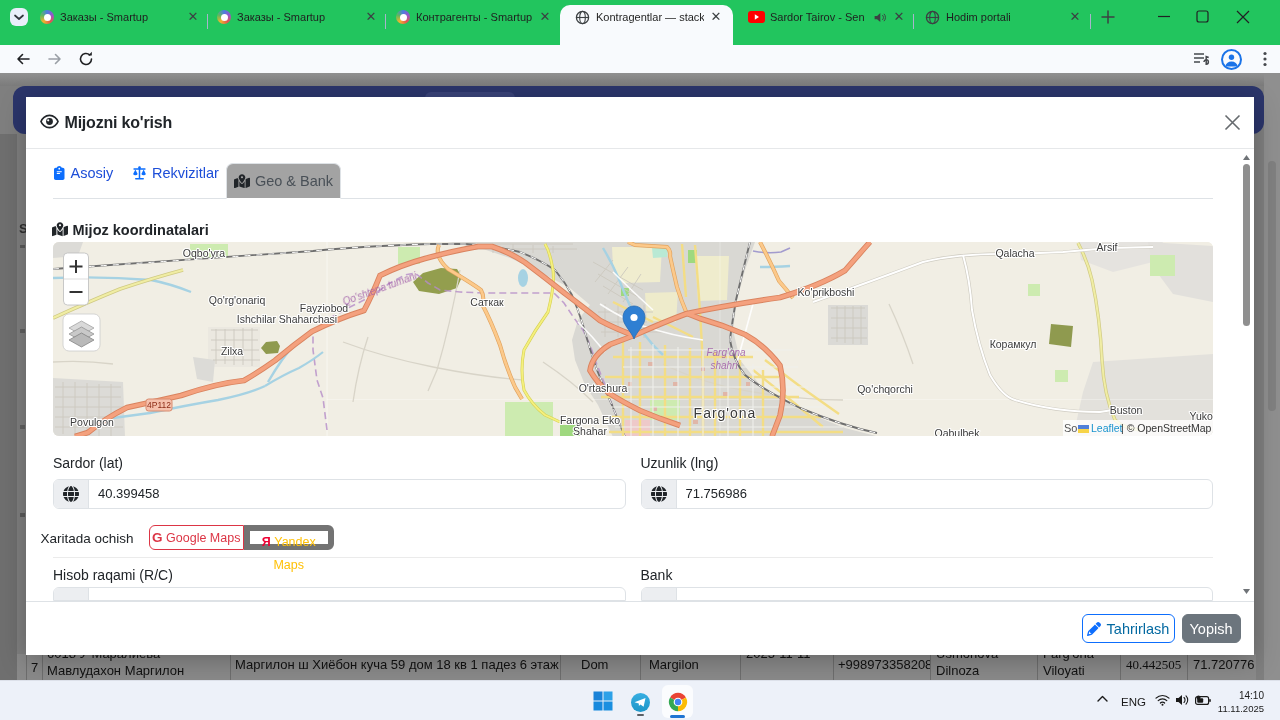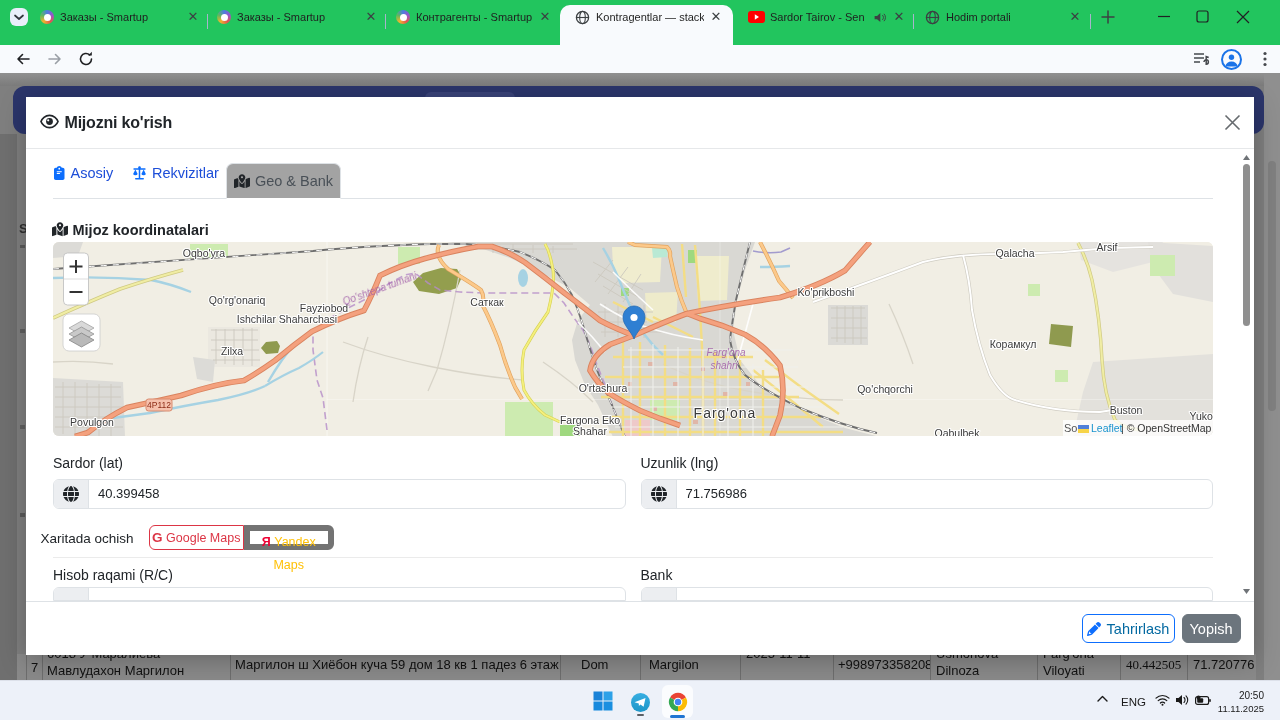--- a/index.html
+++ b/index.html
@@ -581,16 +581,16 @@
     <svg class="abs" style="left:1175px;top:13px;" width="14" height="12" viewBox="0 0 14 12">
         <path d="M1 4 h2.5 L7 1 v10 L3.5 8 H1 Z" fill="#1a1a1a"></path>
         <path d="M9 3.5 a3.5 3.5 0 0 1 0 5 M11 1.8 a6 6 0 0 1 0 8.4" stroke="#1a1a1a" stroke-width="1.1" fill="none" stroke-linecap="round"></path>
       </svg>
     <svg class="abs" style="left:1195px;top:13.5px;" width="16" height="11" viewBox="0 0 16 11">
         <rect x="0.6" y="1.6" width="13" height="7.8" rx="2" stroke="#1a1a1a" stroke-width="1.2" fill="none"></rect>
         <rect x="14.2" y="4" width="1.6" height="3" rx="0.8" fill="#1a1a1a"></rect>
         <rect x="2.2" y="3.2" width="6" height="4.6" rx="1" fill="#1a1a1a"></rect>
         <circle cx="3.5" cy="2.5" r="2" fill="#1a1a1a"></circle>
       </svg>
-    <div class="tray" style="right:16px;top:9px;font-size:10px;text-align:right;">20:50</div>
+    <div class="tray" style="right:16px;top:9px;font-size:10px;text-align:right;">14:10</div>
     <div class="tray" style="right:16px;top:21.5px;font-size:9.5px;text-align:right;">11.11.2025</div>
   </div>
 </div>
 
 </body></html>

